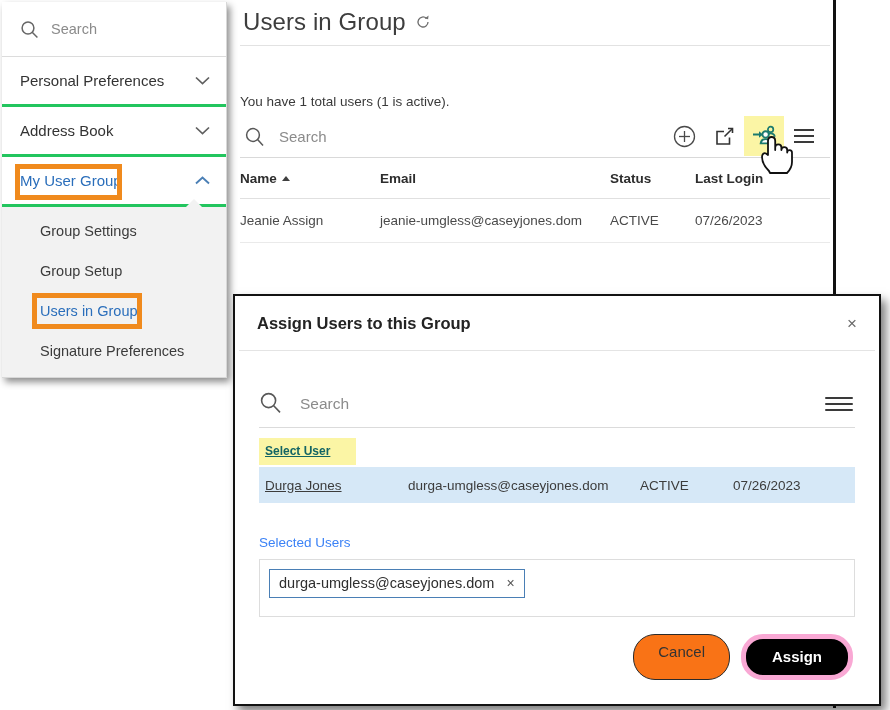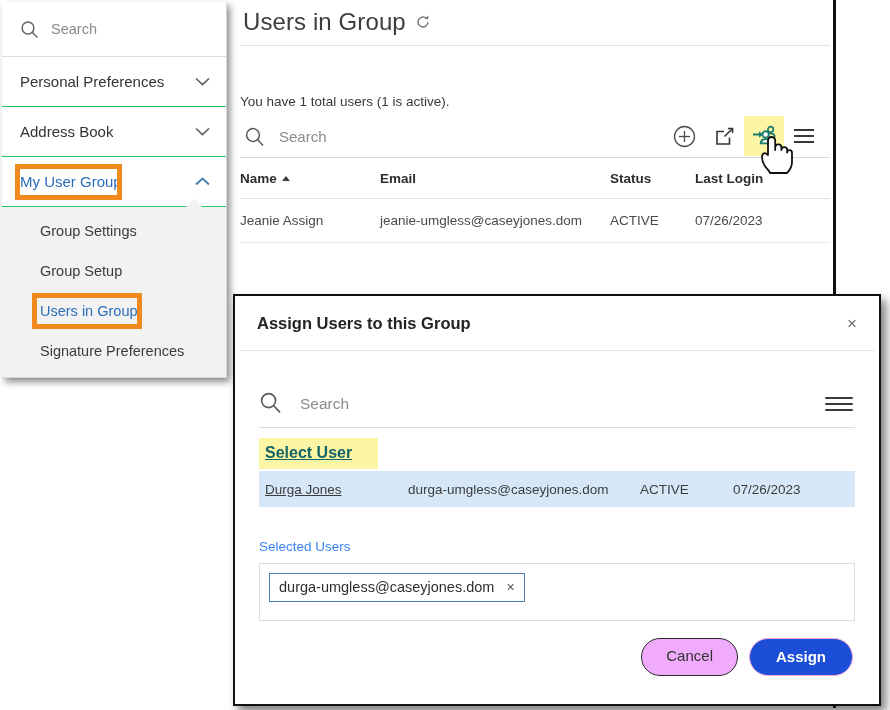--- a/index.html
+++ b/index.html
@@ -51,21 +51,21 @@
   .side-search .ph {
     font-size: 14.5px;
     color: #8b8b8b;
   }
   .side-row {
     height: 50px;
     display: flex;
     align-items: center;
     justify-content: space-between;
     padding: 0 16px 0 18px;
-    border-bottom: 1px solid #22c55e;
+    border-bottom: 3px solid #22c55e;
     box-sizing: border-box;
     background: #fff;
     position: relative;
   }
   .side-row .lbl {
     font-size: 15px;
     color: #333333;
   }
   .side-row.active .lbl { color: #2a6ebb; }
   .chev {
@@ -277,21 +277,21 @@
     display:block;
     height: 2px;
     background: #3a3a3a;
     border-radius: 1px;
   }
   #select-user-wrap { margin-top: 10px; }
   #select-user {
     display: inline-block;
     background: #fbf5a5;
     color: #136464;
-    font-size: 16px;
+    font-size: 12px;
     font-weight: bold;
     text-decoration: underline;
     padding: 6px 26px 7px 6px;
     cursor: pointer;
   }
   #modal-row {
     margin-top: 2px;
     height: 36px;
     display: flex;
     align-items: center;
@@ -341,27 +341,27 @@
     padding-right: 2px;
   }
   .btn {
     font-size: 15px;
     border-radius: 22px;
     padding: 8px 24px 9px 24px;
     cursor: pointer;
     box-sizing: border-box;
   }
   #btn-cancel {
-    background: #f0abfc;
+    background: #f97316;
     border: 1px solid #2b2b2b;
     color: #333333;
   }
   #btn-assign {
-    background: #1d4ed8;
-    border: 1px solid #f9a8d4;
+    background: #000000;
+    border: 5px solid #f9a8d4;
     color: #ffffff;
     font-weight: bold;
     padding: 9px 26px 10px 26px;
     text-align: center;
   }
 </style>
 </head>
 <body>
 
 <div id="app-window">

